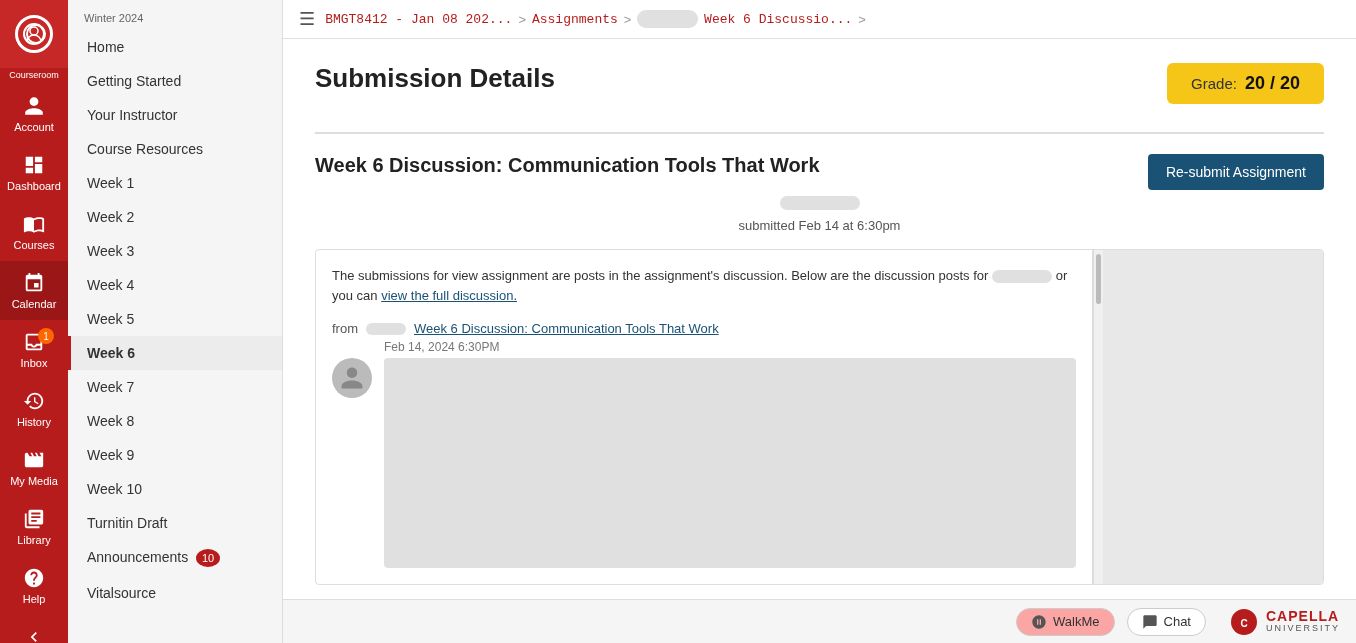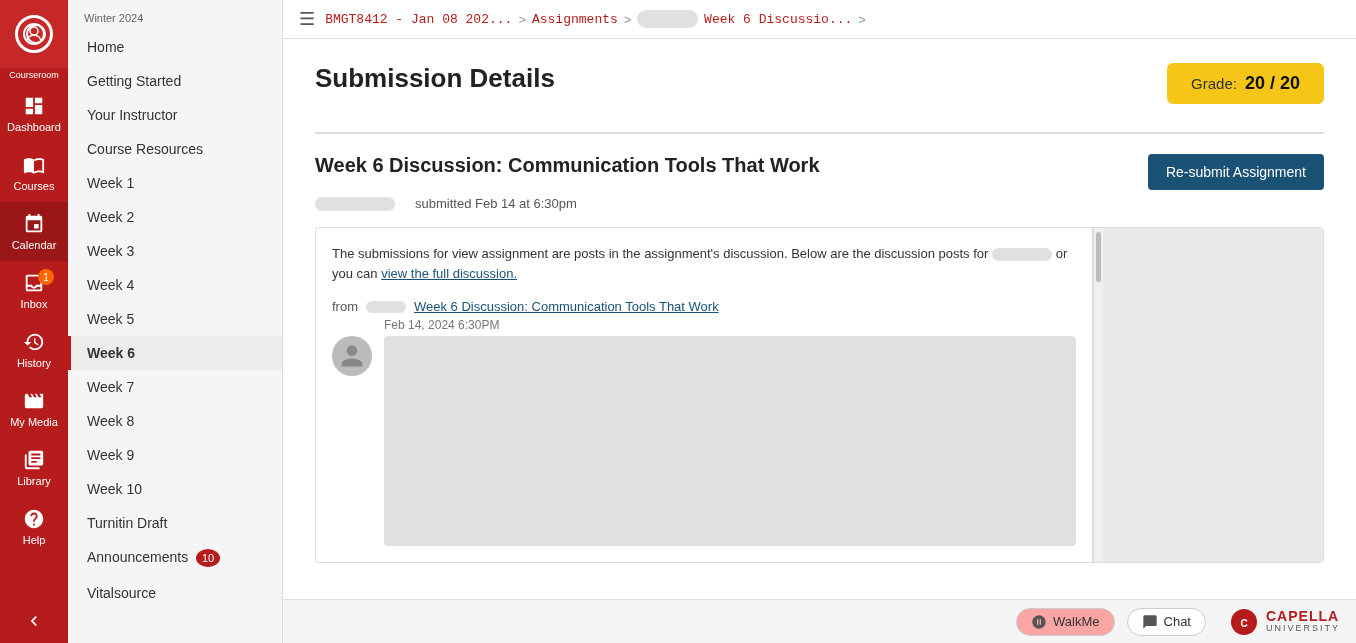--- a/index.html
+++ b/index.html
@@ -245,22 +245,23 @@
       border: none;
       border-radius: 4px;
       padding: 10px 18px;
       font-size: 14px;
       cursor: pointer;
       white-space: nowrap;
     }
     .submitted-by {
       display: flex;
       align-items: center;
-      gap: 20px;
+      gap: 8px;
       margin-bottom: 16px;
+      flex-direction: column;
     }
     .submitted-pill {
       background: #e0e0e0;
       border-radius: 10px;
       width: 80px;
       height: 14px;
       display: inline-block;
     }
     .submitted-text {
       color: #555;
@@ -451,20 +452,28 @@
       <div class="nav-logo-inner">
         <svg width="22" height="22" viewBox="0 0 22 22" fill="none">
           <circle cx="11" cy="11" r="10" stroke="white" stroke-width="2" fill="none"></circle>
           <circle cx="11" cy="8" r="4" stroke="white" stroke-width="1.5" fill="none"></circle>
           <path d="M4 19c0-3.866 3.134-7 7-7h0c3.866 0 7 3.134 7 7" stroke="white" stroke-width="1.5" fill="none"></path>
         </svg>
       </div>
     </div>
     <span style="font-size:9px;color:#fff;margin-top:2px;margin-bottom:4px;text-align:center;">Courseroom</span>
 
+    <div class="nav-item">
+      <div class="nav-icon">
+        <svg width="22" height="22" fill="white" viewBox="0 0 24 24">
+            <path d="M12 12c2.7 0 4.8-2.1 4.8-4.8S14.7 2.4 12 2.4 7.2 4.5 7.2 7.2 9.3 12 12 12zm0 2.4c-3.2 0-9.6 1.6-9.6 4.8v2.4h19.2v-2.4c0-3.2-6.4-4.8-9.6-4.8z"></path>
+          </svg>
+      </div>
+      <span>Account</span>
+    </div>
 
     <div class="nav-item">
       <div class="nav-icon">
         <svg width="22" height="22" fill="white" viewBox="0 0 24 24">
             <path d="M3 13h8V3H3v10zm0 8h8v-6H3v6zm10 0h8V11h-8v10zm0-18v6h8V3h-8z"></path>
           </svg>
       </div>
       <span>Dashboard</span>
     </div>
 

